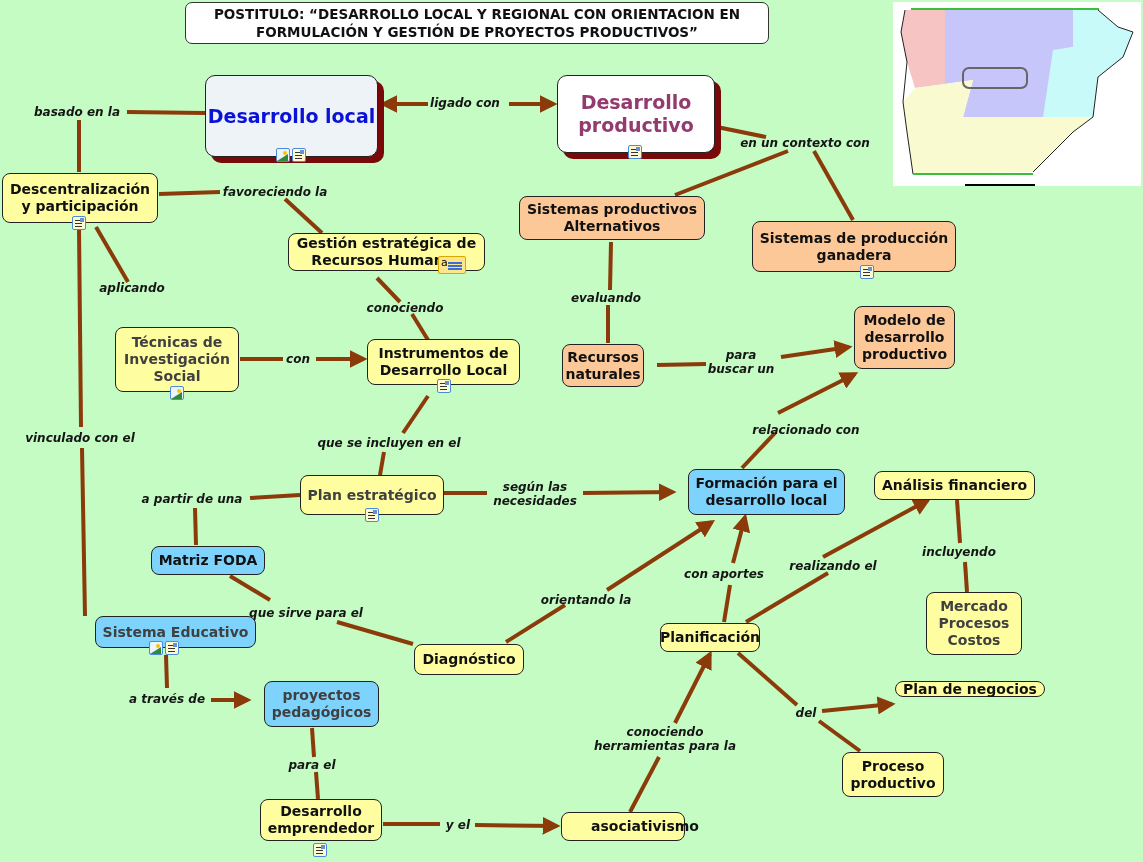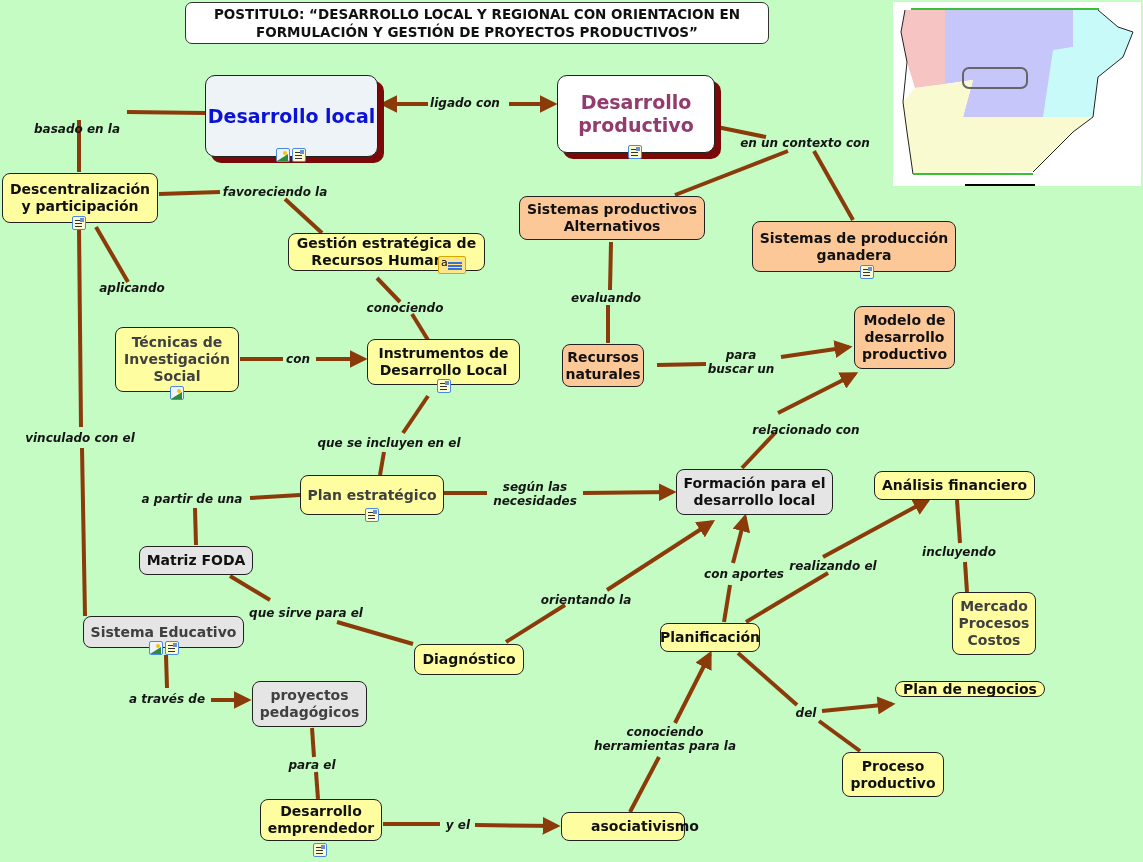--- a/index.html
+++ b/index.html
@@ -11,21 +11,21 @@
   #links { position: absolute; left: 0; top: 0; width: 1143px; height: 862px; }
   .node {
     position: absolute; box-sizing: border-box;
     border: 1.5px solid #222; border-radius: 8px;
     display: flex; align-items: center; justify-content: center;
     text-align: center; font-weight: bold; font-size: 14px; line-height: 17px;
     color: #111; white-space: pre-line; cursor: pointer;
   }
   .yellow { background: #fefea0; }
   .orange { background: #fdc898; }
-  .white  { background: #e5e5e5; }
+  .white  { background: #7dd3fc; margin-left: 12px; }
   .dim    { color: #404040; }
   .big {
     background: #edf3f7; border-radius: 10px;
     box-shadow: 6px 6px 0 #7a0a0a;
     font-size: 19px; line-height: 23px;
   }
   .label {
     position: absolute; font-style: italic; font-weight: bold;
     font-size: 12px; line-height: 14px; color: #151515;
     text-align: center; white-space: pre-line;
@@ -241,21 +241,21 @@
 </div>
 
 <div class="node yellow" style="left:874px;top:471px;width:161px;height:29px;">
   <span>Análisis financiero</span>
 </div>
 
 <div class="node white" style="left:139px;top:546px;width:114px;height:29px;">
   <span>Matriz FODA</span>
 </div>
 
-<div class="node yellow dim" style="left:926px;top:592px;width:84px;height:63px;margin-left:26px;">
+<div class="node yellow dim" style="left:926px;top:592px;width:96px;height:63px;">
   <span>Mercado
 Procesos
 Costos</span>
 </div>
 
 <div class="node white dim" style="left:83px;top:616px;width:161px;height:32px;">
   <span>Sistema Educativo</span>
 </div>
 <div class="icons" style="left:164px;top:641px;">
   <div class="ico img"></div>
@@ -289,39 +289,39 @@
 emprendedor</span>
 </div>
 <div class="icons" style="left:320px;top:843px;">
   <div class="ico doc"></div>
 </div>
 
 <div class="node yellow" style="left:561px;top:812px;width:124px;height:29px;padding-left:44px;">
   <span>asociativismo</span>
 </div>
 
-<div class="label" style="left:77px;top:112px;margin-top:17px;">basado en la</div>
+<div class="label" style="left:77px;top:112px;">basado en la</div>
 <div class="label" style="left:465px;top:103px;">ligado con</div>
 <div class="label" style="left:805px;top:143px;">en un contexto con</div>
 <div class="label" style="left:275px;top:192px;">favoreciendo la</div>
 <div class="label" style="left:132px;top:288px;">aplicando</div>
 <div class="label" style="left:405px;top:308px;">conociendo</div>
 <div class="label" style="left:606px;top:298px;">evaluando</div>
 <div class="label" style="left:298px;top:359px;">con</div>
 <div class="label" style="left:741px;top:362px;">para
 buscar un</div>
 <div class="label" style="left:80px;top:438px;text-align:center;">vinculado con el</div>
 <div class="label" style="left:806px;top:430px;text-align:center;">relacionado con</div>
 <div class="label" style="left:389px;top:443px;">que se incluyen en el</div>
 <div class="label" style="left:192px;top:499px;">a partir de una</div>
 <div class="label" style="left:535px;top:494px;">según las
 necesidades</div>
 <div class="label" style="left:959px;top:552px;">incluyendo</div>
 <div class="label" style="left:833px;top:566px;">realizando el</div>
-<div class="label" style="left:744px;top:574px;">con aportes</div>
+<div class="label" style="left:724px;top:574px;">con aportes</div>
 <div class="label" style="left:586px;top:600px;">orientando la</div>
 <div class="label" style="left:306px;top:613px;">que sirve para el</div>
 <div class="label" style="left:167px;top:699px;">a través de</div>
 <div class="label" style="left:806px;top:713px;">del</div>
 <div class="label" style="left:665px;top:739px;">conociendo
 herramientas para la</div>
 <div class="label" style="left:312px;top:765px;">para el</div>
 <div class="label" style="left:458px;top:825px;">y el</div>
 
 </body></html>

